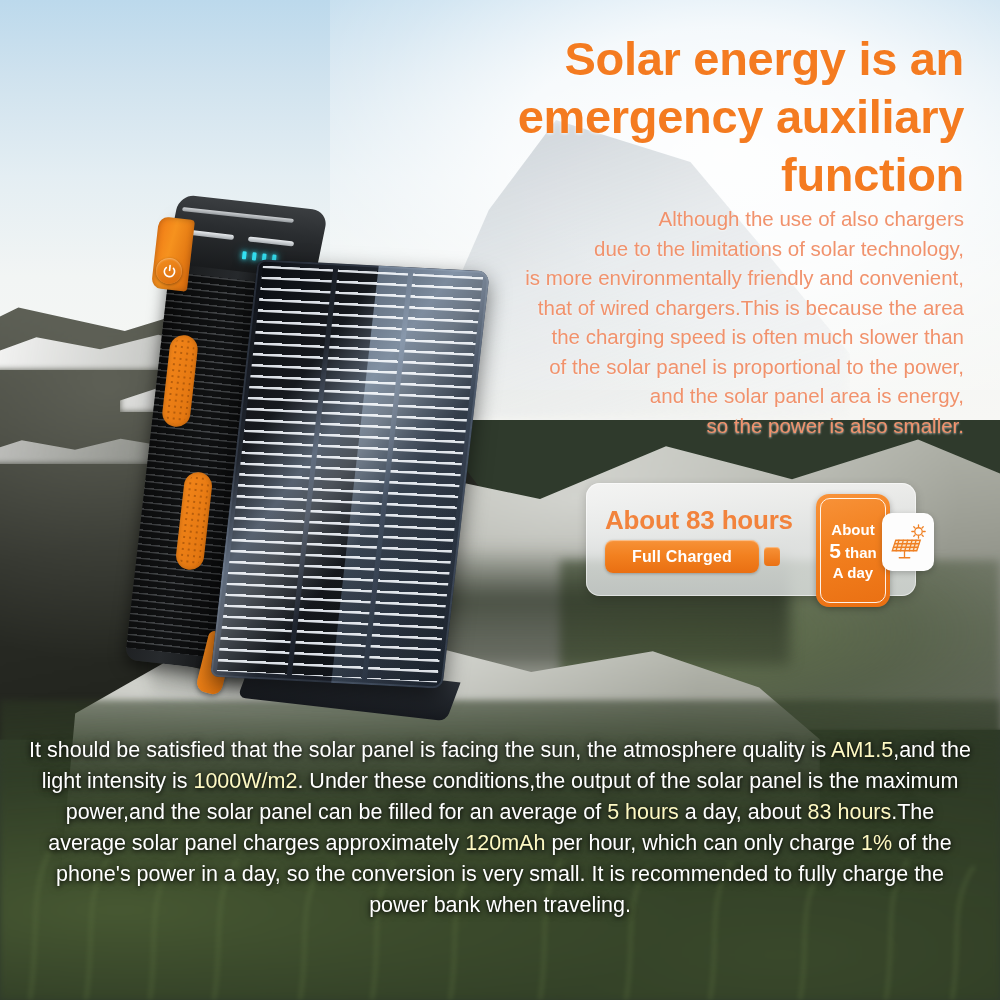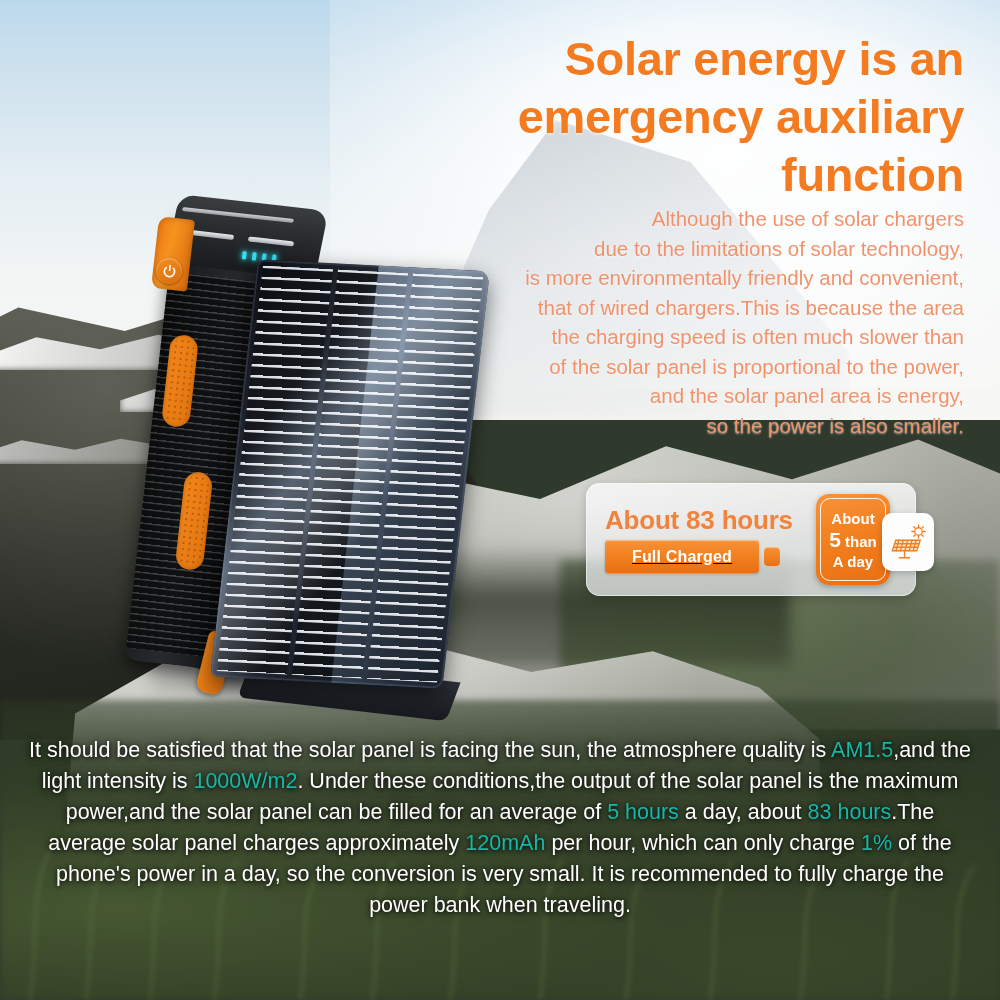--- a/index.html
+++ b/index.html
@@ -216,50 +216,50 @@
     text-align:right; color:#f1926c;
     font-size:20.5px; line-height:29.5px;
     text-shadow:0 1px 2px rgba(255,255,255,.6);
   }
   .para-bottom {
     position:absolute; left:26px; top:735px; width:948px;
     text-align:center; color:#ffffff;
     font-size:21.5px; line-height:31px;
     text-shadow:0 1px 4px rgba(0,0,0,.85), 0 0 10px rgba(0,0,0,.5);
   }
-  .hl { color:#14b8a6; }
+  .hl { color:#fef9c3; }
 
   
   .card {
     position:absolute; left:586px; top:483px; width:330px; height:113px;
     background:linear-gradient(180deg, rgba(252,252,252,.80) 0%, rgba(243,245,246,.72) 50%, rgba(236,239,241,.74) 100%);
     border-radius:14px;
     box-shadow:0 3px 10px rgba(0,0,0,.18), inset 0 0 0 1px rgba(255,255,255,.5);
   }
   .card-title {
     position:absolute; left:19px; top:22px;
     font-size:26px; font-weight:bold; color:#f2833c;
     letter-spacing:-0.2px;
   }
   .batt-pill {
     position:absolute; left:19px; top:57px; width:154px; height:33px;
     background:linear-gradient(180deg,#f79237 0%,#f2801f 48%,#e96f12 100%);
-    border-radius:3px;
+    border-radius:8px;
     box-shadow:inset 0 1px 1px rgba(255,255,255,.45), 0 1px 3px rgba(0,0,0,.25);
-    display:flex; align-items:center; justify-content:center;text-decoration:underline;
+    display:flex; align-items:center; justify-content:center;
   }
   .batt-pill span { color:#fff; font-size:16px; font-weight:bold; letter-spacing:.2px; }
   .batt-nub {
     position:absolute; left:178px; top:64px; width:16px; height:19px;
     background:linear-gradient(180deg,#f79237,#ea7113);
     border-radius:4px;
     box-shadow:inset 0 1px 1px rgba(255,255,255,.4);
   }
   .badge {
-    position:absolute; left:230px; top:11px; width:74px; height:91px;
+    position:absolute; left:230px; top:11px; width:74px; height:113px;
     background:linear-gradient(165deg,#f8933a 0%,#f2801f 45%,#ea6f12 100%);
     border-radius:13px;
     box-shadow:0 2px 6px rgba(0,0,0,.28);
     padding:4px;
   }
   .badge-inner {
     width:100%; height:100%;
     border:1.6px solid rgba(255,255,255,.9); border-radius:10px;
     display:flex; flex-direction:column; align-items:center; justify-content:center;
     gap:1px; color:#fff;
@@ -361,21 +361,21 @@
       </div>
     </div>
   </div>
 
   <div class="headline">
     <div>Solar energy is an</div>
     <div>emergency auxiliary function</div>
   </div>
 
   <div class="para-top">
-    <div>Although the use of solar chargers</div>
+    <div>Although the use of also chargers</div>
     <div>due to the limitations of solar technology,</div>
     <div>is more environmentally friendly and convenient,</div>
     <div>that of wired chargers.This is because the area</div>
     <div>the charging speed is often much slower than</div>
     <div>of the solar panel is proportional to the power,</div>
     <div>and the solar panel area is energy,</div>
     <div>so the power is also smaller.</div>
   </div>
 
   <div class="card">

